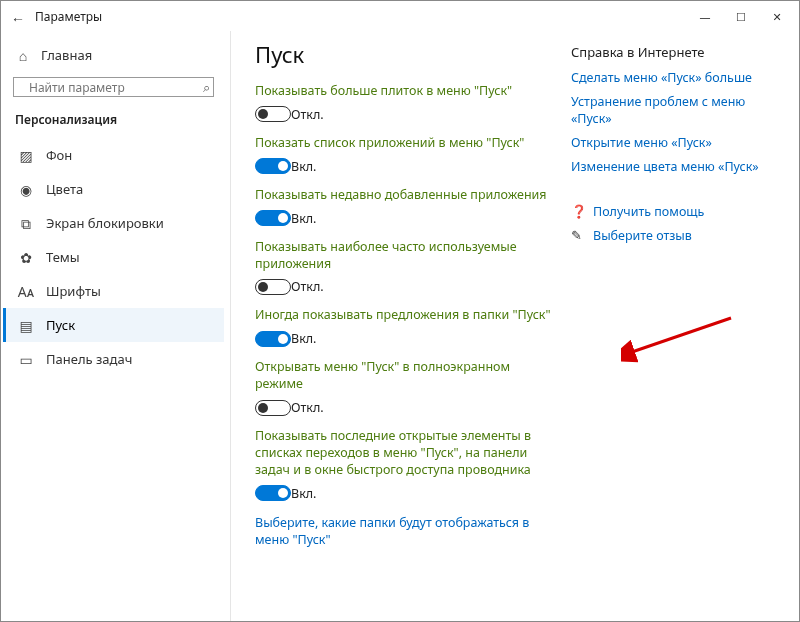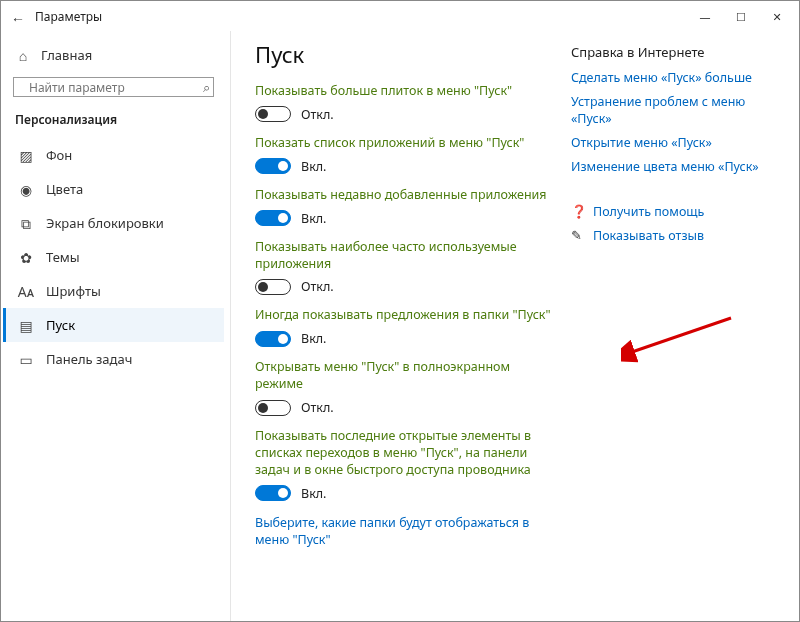--- a/index.html
+++ b/index.html
@@ -18,21 +18,21 @@
 .search-icon { font-size: 13px; color: #555; }
 .section-label { font-size: 12px; font-weight: 600; color: #222; padding: 4px 12px 10px 12px; }
 .nav-item { display: flex; align-items: center; height: 34px; padding-left: 12px; font-size: 13px; color: #333; gap: 12px; border-left: 3px solid transparent; }
 .nav-item.active { border-left-color: #0078d7; background: #eef5fb; color: #000; }
 .nav-icon { width: 16px; display: inline-flex; justify-content: center; font-size: 14px; color: #444; }
 .main { flex: 1; display: flex; padding: 4px 18px 0 24px; overflow-y: auto; position: relative; }
 .content { flex: 1; max-width: 360px; }
 h1 { font-weight: 400; font-size: 22px; margin: 4px 0 14px 0; color: #111; }
 .setting { margin-bottom: 12px; }
 .slabel { font-size: 12.5px; color: #4d7c0f; margin-bottom: 6px; line-height: 1.35; }
-.trow { display: flex; align-items: center; gap: 10px; }
+.trow { display: flex; align-items: center; }
 .toggle { width: 36px; height: 16px; border: 1px solid #333; border-radius: 10px; position: relative; background: #fff; }
 .toggle .knob { position: absolute; width: 10px; height: 10px; border-radius: 50%; background: #333; top: 2px; left: 2px; }
 .toggle.on { background: #0078d7; border-color: #0078d7; }
 .toggle.on .knob { background: #fff; left: auto; right: 2px; }
 .tstate { font-size: 12.5px; color: #222; }
 .link { color: #0067c0; font-size: 12.5px; text-decoration: none; display: block; margin-top: 8px; }
 .rightcol { width: 210px; margin-left: 10px; }
 .rhead { font-size: 13px; color: #222; margin: 8px 0 8px 0; }
 .rlink { display: block; color: #0067c0; font-size: 12.5px; margin-bottom: 7px; text-decoration: none; }
 .support-row { display: flex; align-items: center; gap: 8px; margin-top: 6px; }
@@ -179,21 +179,21 @@
         <a class="rlink">Открытие меню «Пуск»</a>
         <a class="rlink">Изменение цвета меню «Пуск»</a>
 
         <div style="height:14px"></div>
         <div class="support-row">
           <span class="sicon">❓</span>
           <a class="rlink" style="margin:0">Получить помощь</a>
         </div>
         <div class="support-row">
           <span class="sicon">✎</span>
-          <a class="rlink" style="margin:0">Показывать отзыв</a>
+          <a class="rlink" style="margin:0">Выберите отзыв</a>
         </div>
       </div>
 
       <svg class="arrow" width="120" height="50">
         <defs>
           <marker id="ah" markerWidth="10" markerHeight="8" refX="2" refY="4" orient="auto">
             <polygon points="0 0, 10 4, 0 8" fill="#d40000"></polygon>
           </marker>
         </defs>
         <line x1="110" y1="5" x2="8" y2="40" stroke="#d40000" stroke-width="3" marker-end="url(#ah)"></line>

